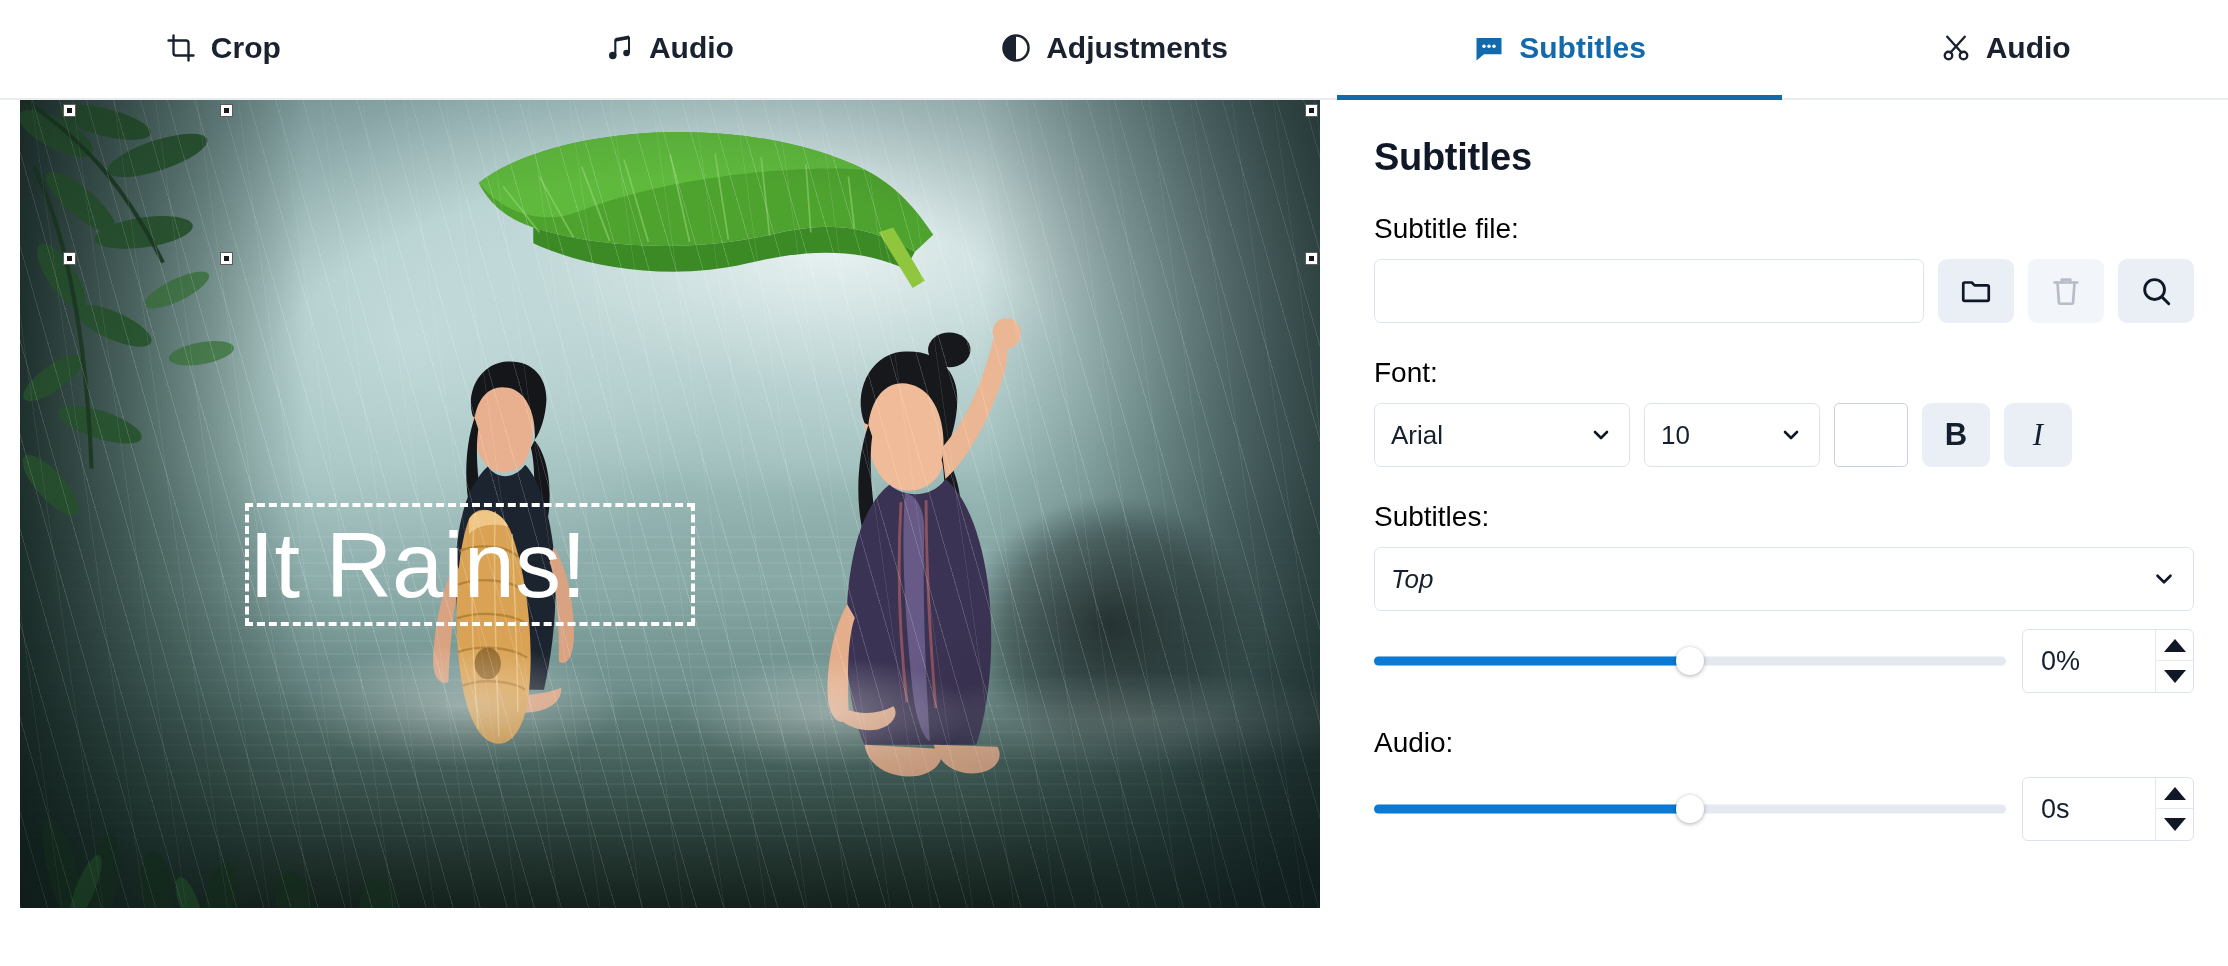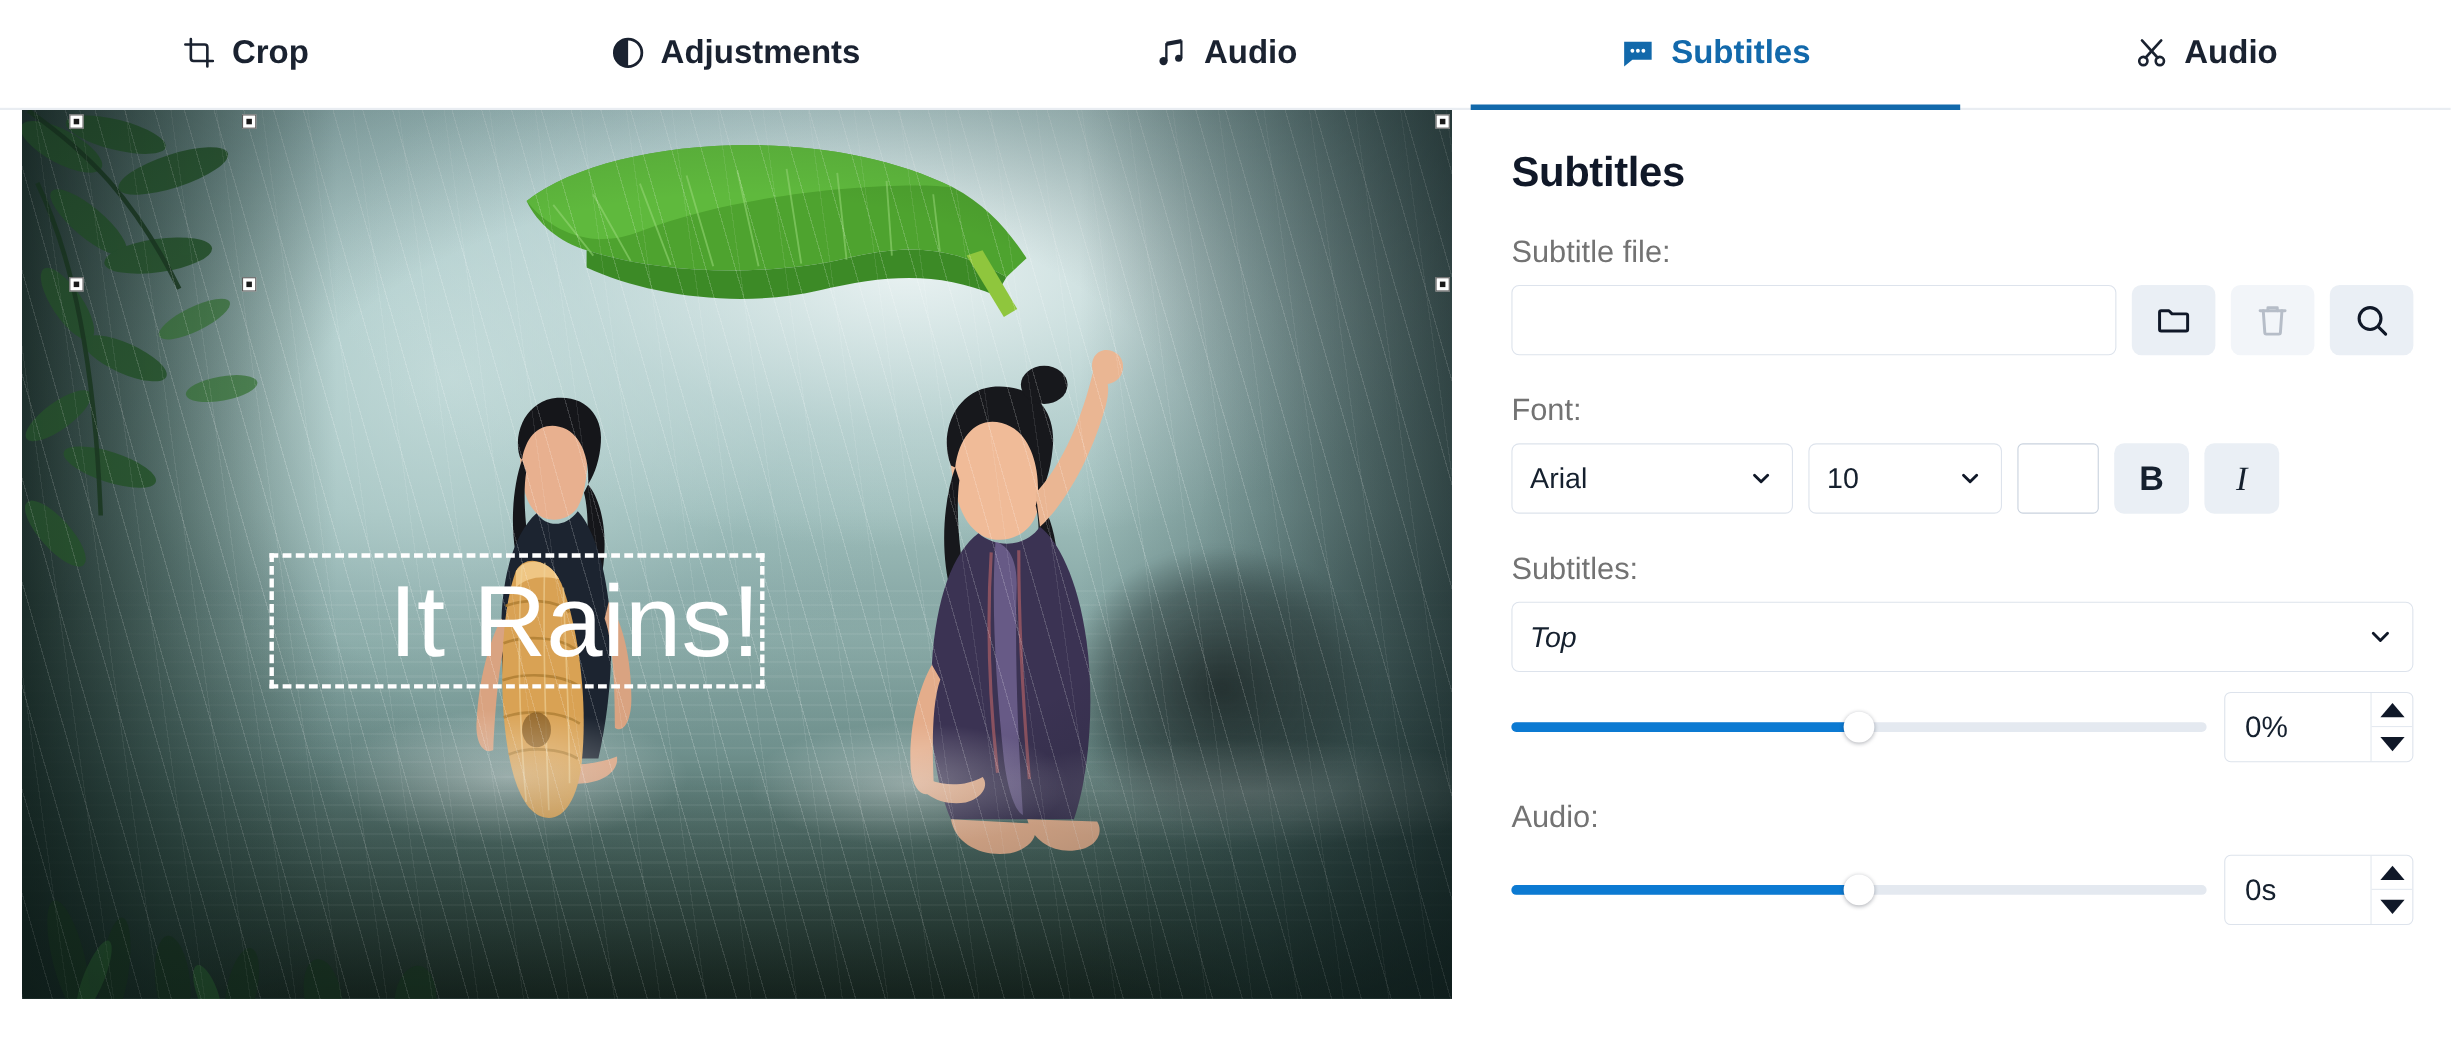--- a/index.html
+++ b/index.html
@@ -163,21 +163,21 @@
   
   .sub-overlay {
     position: absolute;
     left: 225px;
     top: 403px;
     width: 450px;
     height: 123px;
     border: 4px dashed #ffffff;
     display: flex;
     align-items: center;
-    justify-content: flex-end;
+    justify-content: flex-start;
     z-index: 9;
   }
   .sub-text {
     font-size: 92px;
     font-weight: normal;
     color: #ffffff;
     line-height: 1;
     letter-spacing: 0px;
     white-space: nowrap;
     font-family: "Liberation Sans", sans-serif;
@@ -195,21 +195,21 @@
   }
   .panel-title {
     font-size: 38px;
     font-weight: bold;
     color: #101828;
     margin-top: 36px;
     letter-spacing: -0.3px;
   }
   .field-label {
     font-size: 28px;
-    color: #737373;
+    color: #000000;
     margin-top: 34px;
     margin-bottom: 14px;
   }
   .row { display: flex; align-items: center; gap: 14px; }
 
   .txtinput {
     height: 64px;
     border: 1px solid #dde3ec;
     border-radius: 7px;
     background: #ffffff;
@@ -358,39 +358,39 @@
         <svg width="30" height="30" viewBox="0 0 24 24" fill="none" stroke="#1a2230" stroke-width="1.9" stroke-linecap="round">
           <path d="M6 2 v14 a2 2 0 0 0 2 2 h14"></path>
           <path d="M2 6 h14 a2 2 0 0 1 2 2 v14"></path>
         </svg>
       </span>
       <span>Crop</span>
     </div>
 
     <div class="tab">
       <span class="ticon">
-        <svg width="30" height="30" viewBox="0 0 24 24">
-          <circle cx="12" cy="12" r="10" fill="none" stroke="#1a2230" stroke-width="2"></circle>
-          <path d="M12 2 a10 10 0 0 0 0 20 z" fill="#1a2230"></path>
-        </svg>
-      </span>
-      <span>Adjustments</span>
-    </div>
-
-    <div class="tab">
-      <span class="ticon">
         <svg width="30" height="30" viewBox="0 0 24 24" fill="#1a2230">
           <path d="M9 4 L20 2 v3 L9 7 z"></path>
           <circle cx="7" cy="18" r="3"></circle>
           <rect x="8.2" y="5" width="1.7" height="13"></rect>
           <circle cx="18" cy="16" r="2.6"></circle>
           <rect x="19.2" y="3" width="1.6" height="13"></rect>
         </svg>
       </span>
       <span>Audio</span>
+    </div>
+
+    <div class="tab">
+      <span class="ticon">
+        <svg width="30" height="30" viewBox="0 0 24 24">
+          <circle cx="12" cy="12" r="10" fill="none" stroke="#1a2230" stroke-width="2"></circle>
+          <path d="M12 2 a10 10 0 0 0 0 20 z" fill="#1a2230"></path>
+        </svg>
+      </span>
+      <span>Adjustments</span>
     </div>
 
     <div class="tab active">
       <span class="ticon">
         <svg width="30" height="30" viewBox="0 0 24 24" fill="#1269ab">
           <path d="M2 4 h20 v13 H8 l-6 5 z"></path>
           <circle cx="8" cy="10.5" r="1.4" fill="#ffffff"></circle>
           <circle cx="12" cy="10.5" r="1.4" fill="#ffffff"></circle>
           <circle cx="16" cy="10.5" r="1.4" fill="#ffffff"></circle>
         </svg>

